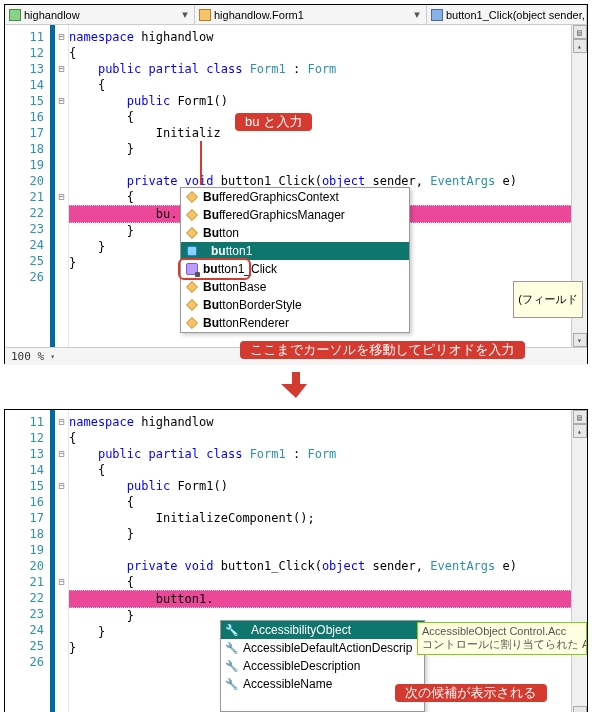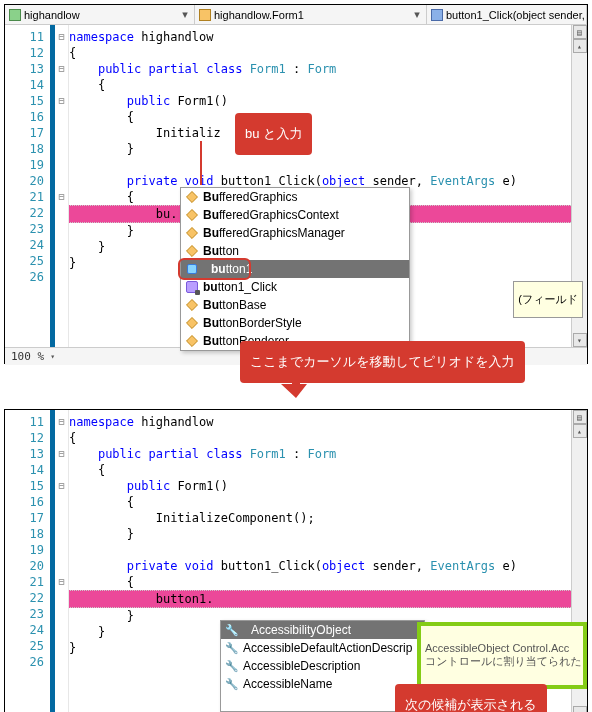--- a/index.html
+++ b/index.html
@@ -87,21 +87,21 @@
     font-family: "MS Gothic", sans-serif;
     font-size:12px;
     box-shadow:2px 2px 4px rgba(0,0,0,0.2);
   }
   .popup .row {
     display:flex; align-items:center;
     padding:1px 4px; gap:4px; height:18px;
     white-space:nowrap; overflow:hidden;
   }
   .popup .row.sel {
-    background:#737373;
+    background:#0f766e;
     color:#fff;
     gap:12px;
   }
   .popup .row.sel .ico { filter:brightness(1.3); }
   .ico {
     width:14px; height:14px; flex:0 0 14px;
     display:inline-flex; align-items:center; justify-content:center;
     font-size:10px;
   }
   .ico.class::before { content:""; display:block; width:10px;height:10px;background:#f8c366;border:1px solid #b08020; transform:rotate(45deg) scale(.7); }
@@ -116,21 +116,21 @@
     border:2px solid #d43a2f;
     border-radius:6px;
     pointer-events:none;
   }
   .callout {
     position:absolute;
     background:#d43a2f;
     color:#fff;
     font-family:"MS Gothic",sans-serif;
     font-size:13px;
-    padding:12px 10px;
+    padding:0 10px;
     border-radius:4px;
     white-space:nowrap;
   }
   .callout.tag1 { left:230px; top:88px; }
   .callout.tag2 { left:235px; top:316px; }
   .callout.tag3 { left:395px; top:300px; }
   .tag-line {
     position:absolute; background:#d43a2f; pointer-events:none;
   }
   .scrollbar-v {
@@ -140,23 +140,23 @@
   .sb-btn { width:14px;height:14px;border:1px solid #aaa;background:#e8e8e8;display:flex;align-items:center;justify-content:center;font-size:8px;color:#555;}
   .statusbar {
     display:flex; height:18px; border-top:1px solid #ccc;
     align-items:center; font-size:11px; color:#333; background:#f5f5f5;
   }
   .zoom { padding:0 6px;text-align:right; }
   .big-arrow { text-align:center; padding:6px 0; }
   .big-arrow svg { width:30px; height:30px; }
   .tooltip-side {
     position:absolute; left:412px; top:212px;
-    background:#ffffe1; border:4px solid #84cc16;
+    background:#ffffe1; border:1px solid #84cc16;
     font-size:11px; font-family:"MS Gothic",sans-serif;
-    padding:16px 4px; width:170px; overflow:hidden; white-space:nowrap;
+    padding:2px 4px; width:170px; overflow:hidden; white-space:nowrap;
     color:#555;
   }
   .field-hint {
     position:absolute; right:4px; top:256px;
     background:#ffffe1; border:1px solid #999;
     font-size:11px; font-family:"MS Gothic",sans-serif;
     padding:10px 4px;
   }
 </style>
 </head>
@@ -222,24 +222,20 @@
       </div>
     <div class="code" id="code1"><div><span class="k-blue">namespace</span> highandlow</div><div>{</div><div>    <span class="k-blue">public partial class </span><span class="k-teal">Form1</span> : <span class="k-teal">Form</span></div><div>    {</div><div>        <span class="k-blue">public </span>Form1()</div><div>        {</div><div>            Initializ</div><div>        }</div><div>&nbsp;</div><div>        <span class="k-blue">private void </span>button1_Click(<span class="k-blue">object</span> sender, <span class="k-teal">EventArgs</span> e)</div><div>        {</div><div><span class="cursor-line" style="display:block;margin-left:-2px;padding-left:2px;position:relative;">            bu<span style="border-bottom:1px wavy red">.</span></span></div><div>        }</div><div>    }</div><div>}</div><div>&nbsp;</div></div>
     <div class="scrollbar-v">
       <div class="sb-btn">▤</div>
       <div class="sb-btn">▴</div>
       <div style="flex:1"></div>
       <div class="sb-btn">▾</div>
     </div>
 
     <div class="popup top1" id="popup1">
-        <div class="row">
-          <span class="ico class" style="position: relative;"></span>
-          <span><b>Bu</b>fferedGraphics</span>
-        </div>
         <div class="row">
           <span class="ico class" style="position: relative;"></span>
           <span><b>Bu</b>fferedGraphicsContext</span>
         </div>
         <div class="row">
           <span class="ico class" style="position: relative;"></span>
           <span><b>Bu</b>fferedGraphicsManager</span>
         </div>
         <div class="row">
           <span class="ico class" style="position: relative;"></span>

